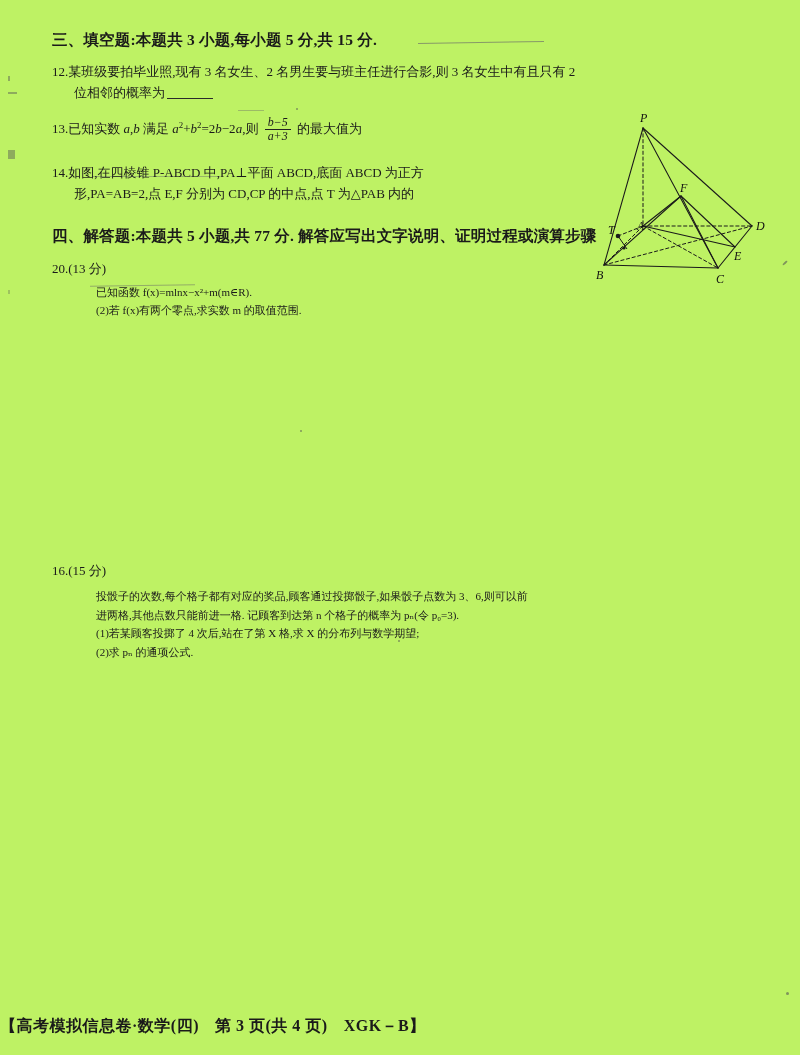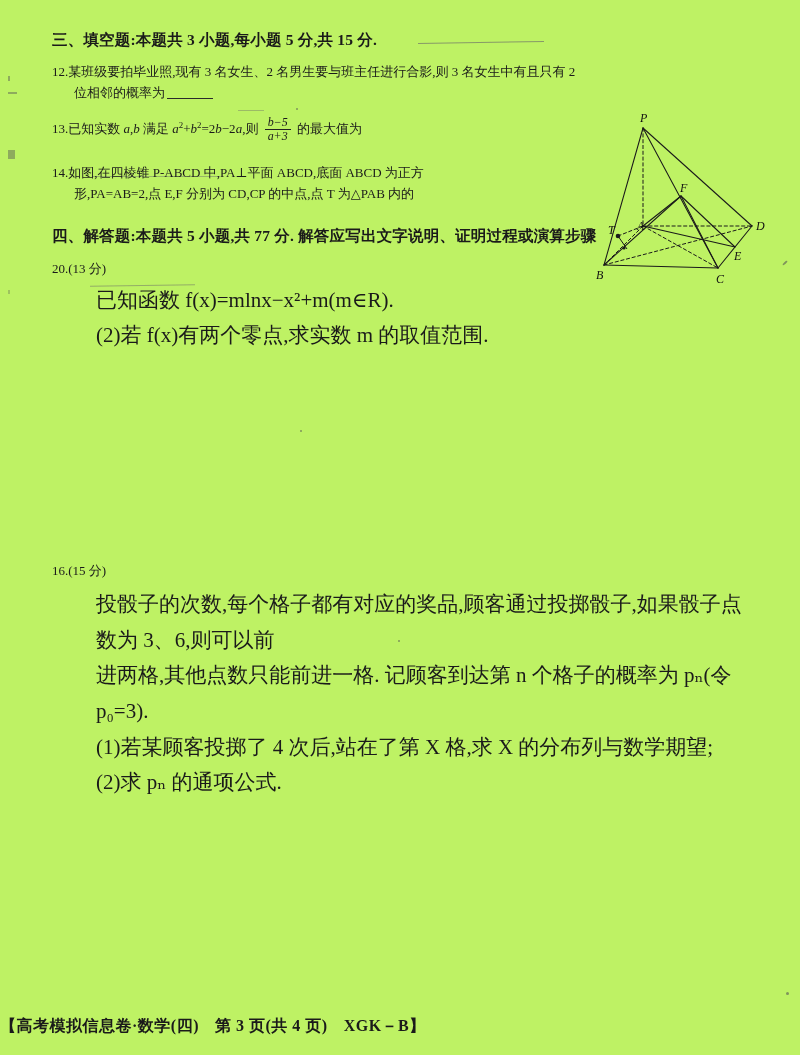--- a/index.html
+++ b/index.html
@@ -82,21 +82,21 @@
     top: 108px;
     width: 200px;
     height: 180px;
   }
   .figure-wrap svg { display: block; }
 
   
   .sec4 { margin-top: 14px; }
 
   
-  .qbody { font-size: 21px; line-height: 1.7; }
+  .qbody { font-size: 11px; line-height: 1.7; }
   .qbody .line { display: block; padding-left: 44px; }
 
   .q16 { position: absolute; left: 52px; top: 560px; width: 700px; }
   .q16 .wide { display: block; padding-left: 44px; text-indent: 0; }
 
   
   .footer {
     position: absolute;
     left: 0;
     right: 0;

